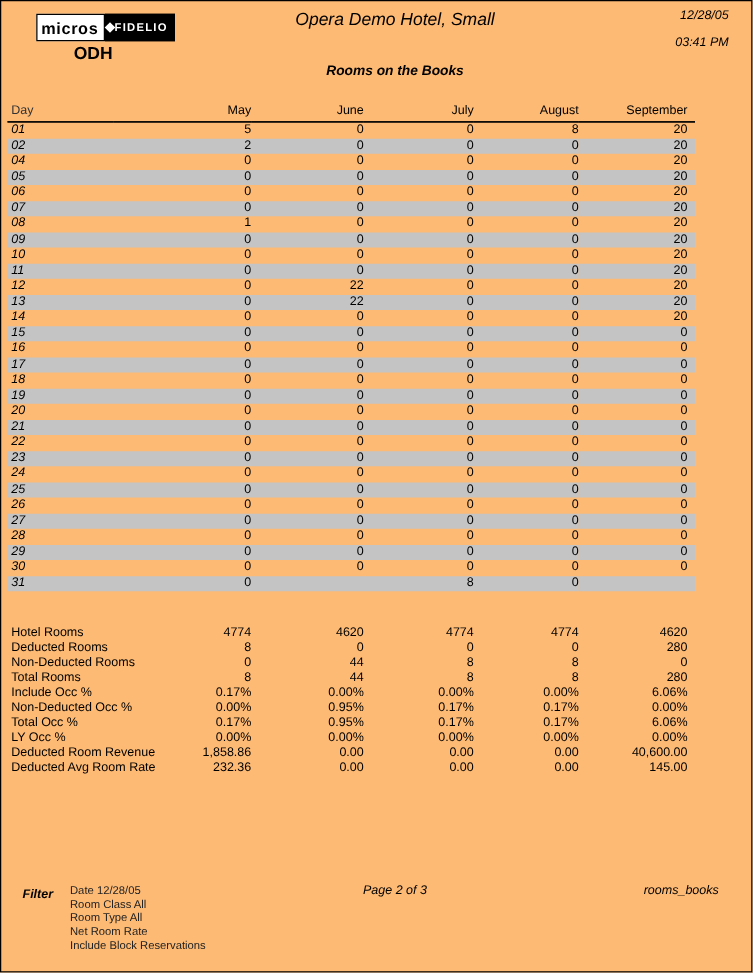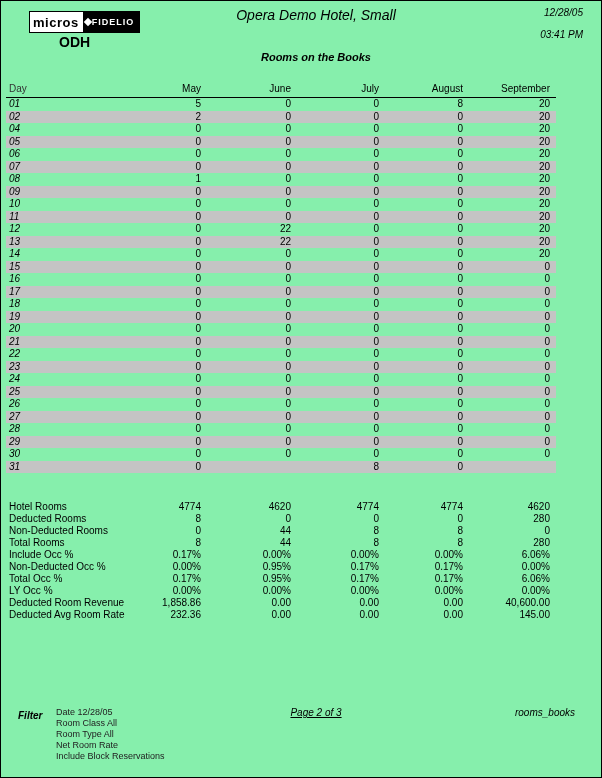--- a/index.html
+++ b/index.html
@@ -1,19 +1,19 @@
 <!DOCTYPE html>
 <html><head>
 <meta charset="utf-8">
 <style>
   html,body{margin:0;padding:0;background:#888;}
   .page{
     position:relative;
     width:600px;height:776px;
-    background:#86efac;
+    background:#fdba74;
     border:1px solid #000;
     font-family:"Liberation Sans", sans-serif;
     color:#000;
     overflow:hidden;
   }
   
   .logo{position:absolute;left:28px;top:10px;display:flex;align-items:stretch;height:22px;}
   .logo-micros{
     display:flex;align-items:center;
     background:#fff;border:1px solid #000;
@@ -66,21 +66,21 @@
   .summary-table td{font-size:10px;line-height:12px;height:12px;padding:0;}
   .summary-table td.label-cell{text-align:left;padding-left:3px;white-space:nowrap;}
   .summary-table td.num-cell{text-align:right;}
   .summary-table td:last-child{padding-right:6px;}
 
   
   .footer{position:absolute;left:0;top:705px;width:100%;font-size:9px;}
   .filter-label{position:absolute;left:17px;top:4px;font-weight:bold;font-style:italic;font-size:10px;}
   .filter-lines{position:absolute;left:55px;top:1px;color:#222;}
   .filter-lines div{line-height:11px;}
-  .page-info{position:absolute;left:120px;top:1px;width:390px;text-align:center;font-style:italic;font-size:10px;text-decoration:underline;}
+  .page-info{position:absolute;left:120px;top:1px;width:390px;text-align:center;font-style:italic;font-size:10px;}
   .report-file{position:absolute;right:26px;top:1px;font-style:italic;font-size:10px;}
 </style>
 </head>
 <body>
 
 <div class="page">
 
   <div class="logo">
     <span class="logo-micros">micros</span>
     <span class="logo-fidelio">FIDELIO</span>

